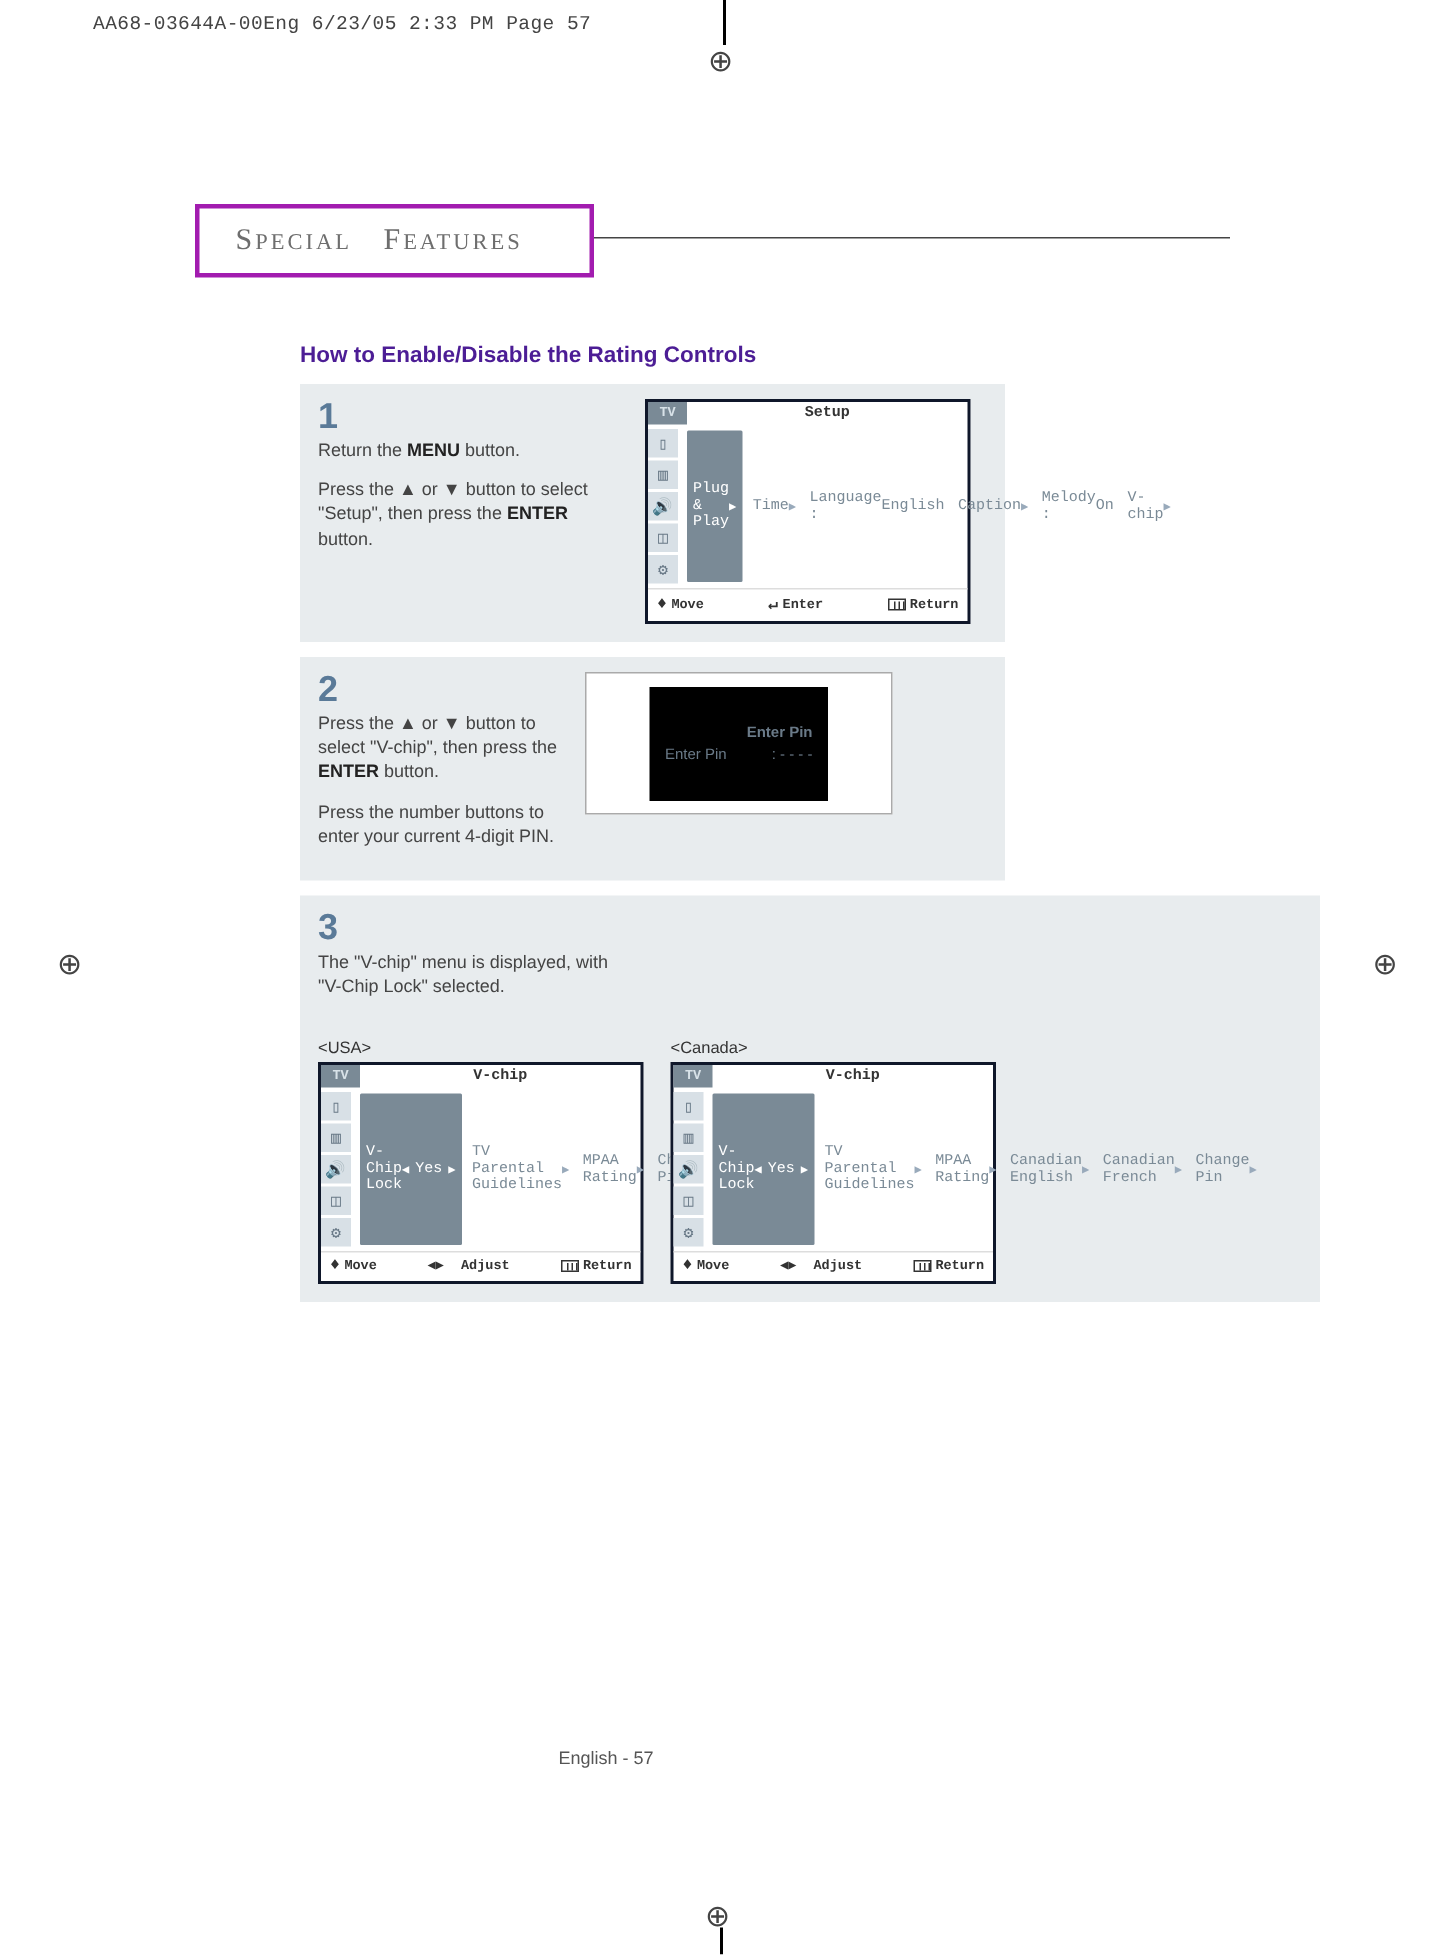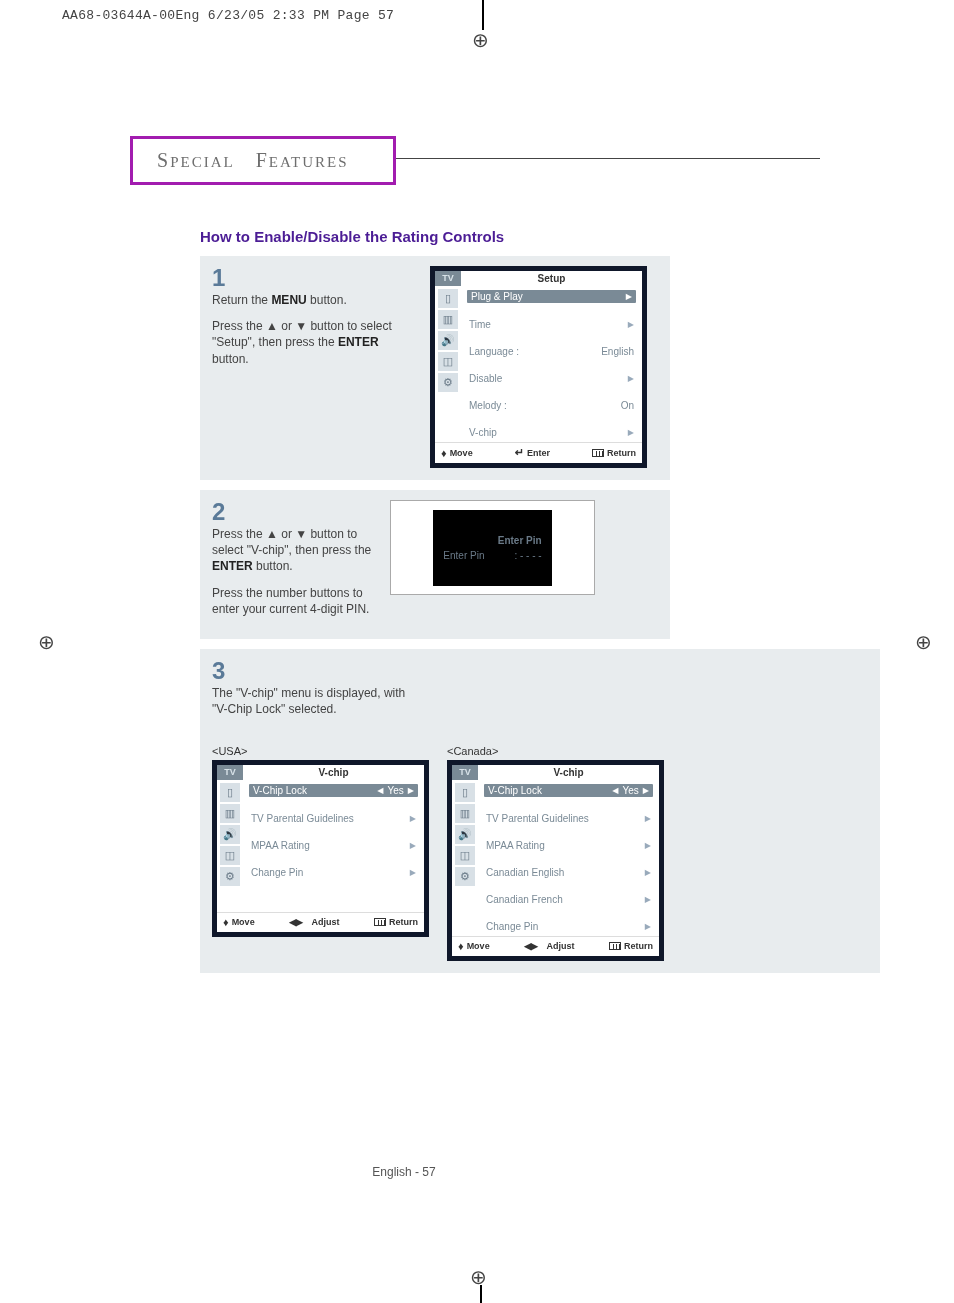--- a/index.html
+++ b/index.html
@@ -112,24 +112,25 @@
     color: #5a7a98;
     line-height: 1;
     margin-bottom: 2px;
   }
   .left-col b { font-weight: bold; color: #222; }
   .instr-p { margin-bottom: 10px; }
 
   
   .osd {
     background: #fff;
-    border: 5px solid #0f172a;
+    border: 2px solid #0f172a;
     width: 217px;
     font-size: 10px;
     color: #7a8a96;
+    font-family: Liberation Mono, monospace;
   }
   .osd-header {
     display: flex;
   }
   .osd-tv {
     width: 26px;
     background: #7a8a96;
     color: #d8e2e8;
     font-size: 9px;
     text-align: center;
@@ -162,22 +163,22 @@
     display: flex;
     align-items: center;
     justify-content: center;
     font-size: 11px;
     color: #6a7a88;
   }
   .osd-menu {
     flex: 1;
     padding: 4px 6px;
     display: flex;
-    flex-direction: column;
-    gap: 16px;
+    flex-direction: row;
+    gap: 5px;
   }
   .menu-row {
     display: flex;
     justify-content: space-between;
     align-items: center;
     font-size: 10px;
     padding: 0 2px;
   }
   .menu-row.hl {
     background: #7a8a96;
@@ -317,21 +318,21 @@
           </div>
           <div class="menu-row">
             <span>Time</span>
             <span class="tri">▶</span>
           </div>
           <div class="menu-row">
             <span>Language :</span>
             <span>English</span>
           </div>
           <div class="menu-row">
-            <span>Disable</span>
+            <span>Caption</span>
             <span class="tri">▶</span>
           </div>
           <div class="menu-row">
             <span>Melody    :</span>
             <span>On</span>
           </div>
           <div class="menu-row">
             <span>V-chip</span>
             <span class="tri">▶</span>
           </div>

